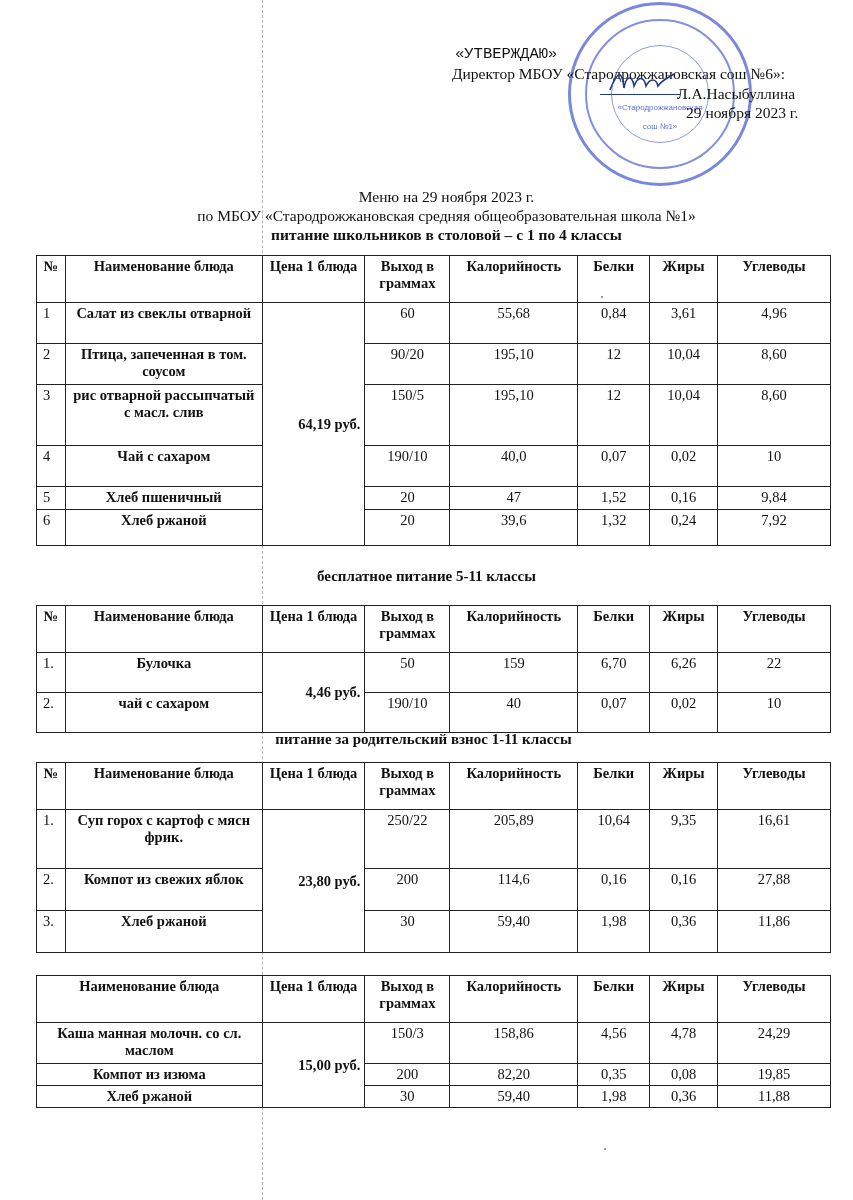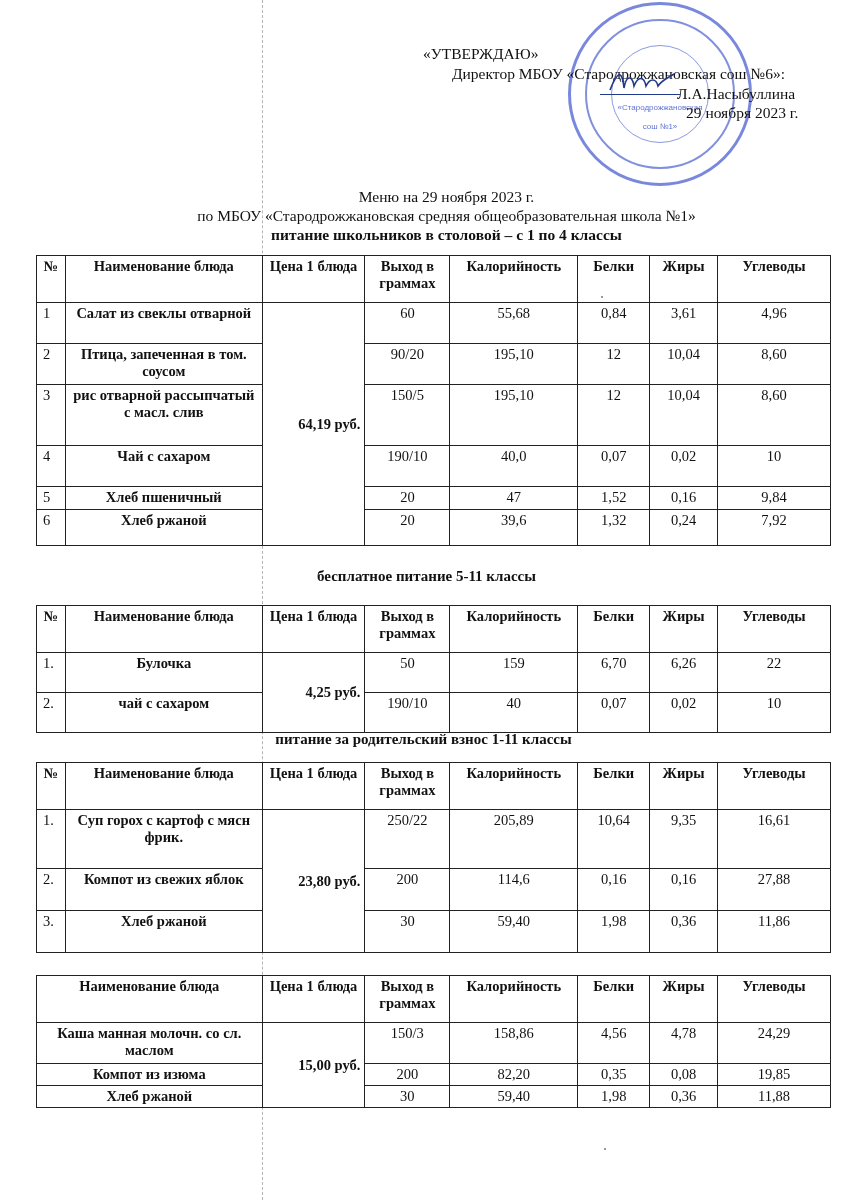--- a/index.html
+++ b/index.html
@@ -1,21 +1,21 @@
 <!DOCTYPE html>
 <html><head>
 <meta charset="utf-8">
 <style>
   html, body { margin: 0; padding: 0; background: #ffffff; }
   body { width: 853px; height: 1200px; position: relative; overflow: hidden;
          font-family: "Liberation Serif", "DejaVu Serif", serif; color: #111; }
   .fold { position: absolute; left: 262px; top: 0; width: 0; height: 1200px;
           border-left: 1px dashed #b5b5b5; }
   .approve { position: absolute; top: 44px; font-size: 15.5px; line-height: 20px; }
-  .approve .l1 { position: absolute; left: 423px; white-space: nowrap; }
+  .approve .l1 { position: absolute; left: 455px; white-space: nowrap; font-family: Liberation Mono, monospace; }
   .approve .l2 { position: absolute; left: 452px; top: 20px; white-space: nowrap; }
   .approve .l3 { position: absolute; left: 677px; top: 40px; white-space: nowrap; }
   .approve .l4 { position: absolute; left: 686px; top: 59px; white-space: nowrap; }
   .stamp { position: absolute; left: 568px; top: 2px; width: 184px; height: 184px;
            border-radius: 50%; border: 3px solid rgba(45,70,200,0.75);
            box-sizing: border-box; opacity: 0.85; }
   .stamp .ring2 { position: absolute; left: 14px; top: 14px; right: 14px; bottom: 14px;
            border-radius: 50%; border: 2px solid rgba(45,70,200,0.7); }
   .stamp .ring3 { position: absolute; left: 40px; top: 40px; right: 40px; bottom: 40px;
            border-radius: 50%; border: 1.5px solid rgba(45,70,200,0.65); }
@@ -168,21 +168,21 @@
     <th>Цена 1 блюда</th>
     <th>Выход в граммах</th>
     <th>Калорийность</th>
     <th>Белки</th>
     <th>Жиры</th>
     <th>Углеводы</th>
   </tr>
   <tr style="height:40px">
     <td class="num">1.</td>
     <td class="name">Булочка</td>
-    <td class="price" rowspan="2">4,25 руб.</td>
+    <td class="price" rowspan="2">4,46 руб.</td>
     <td class="c">50</td>
     <td class="c">159</td>
     <td class="c">6,70</td>
     <td class="c">6,26</td>
     <td class="c">22</td>
   </tr>
   <tr style="height:40px">
     <td class="num">2.</td>
     <td class="name">чай с сахаром</td>
     <td class="c">190/10</td>

